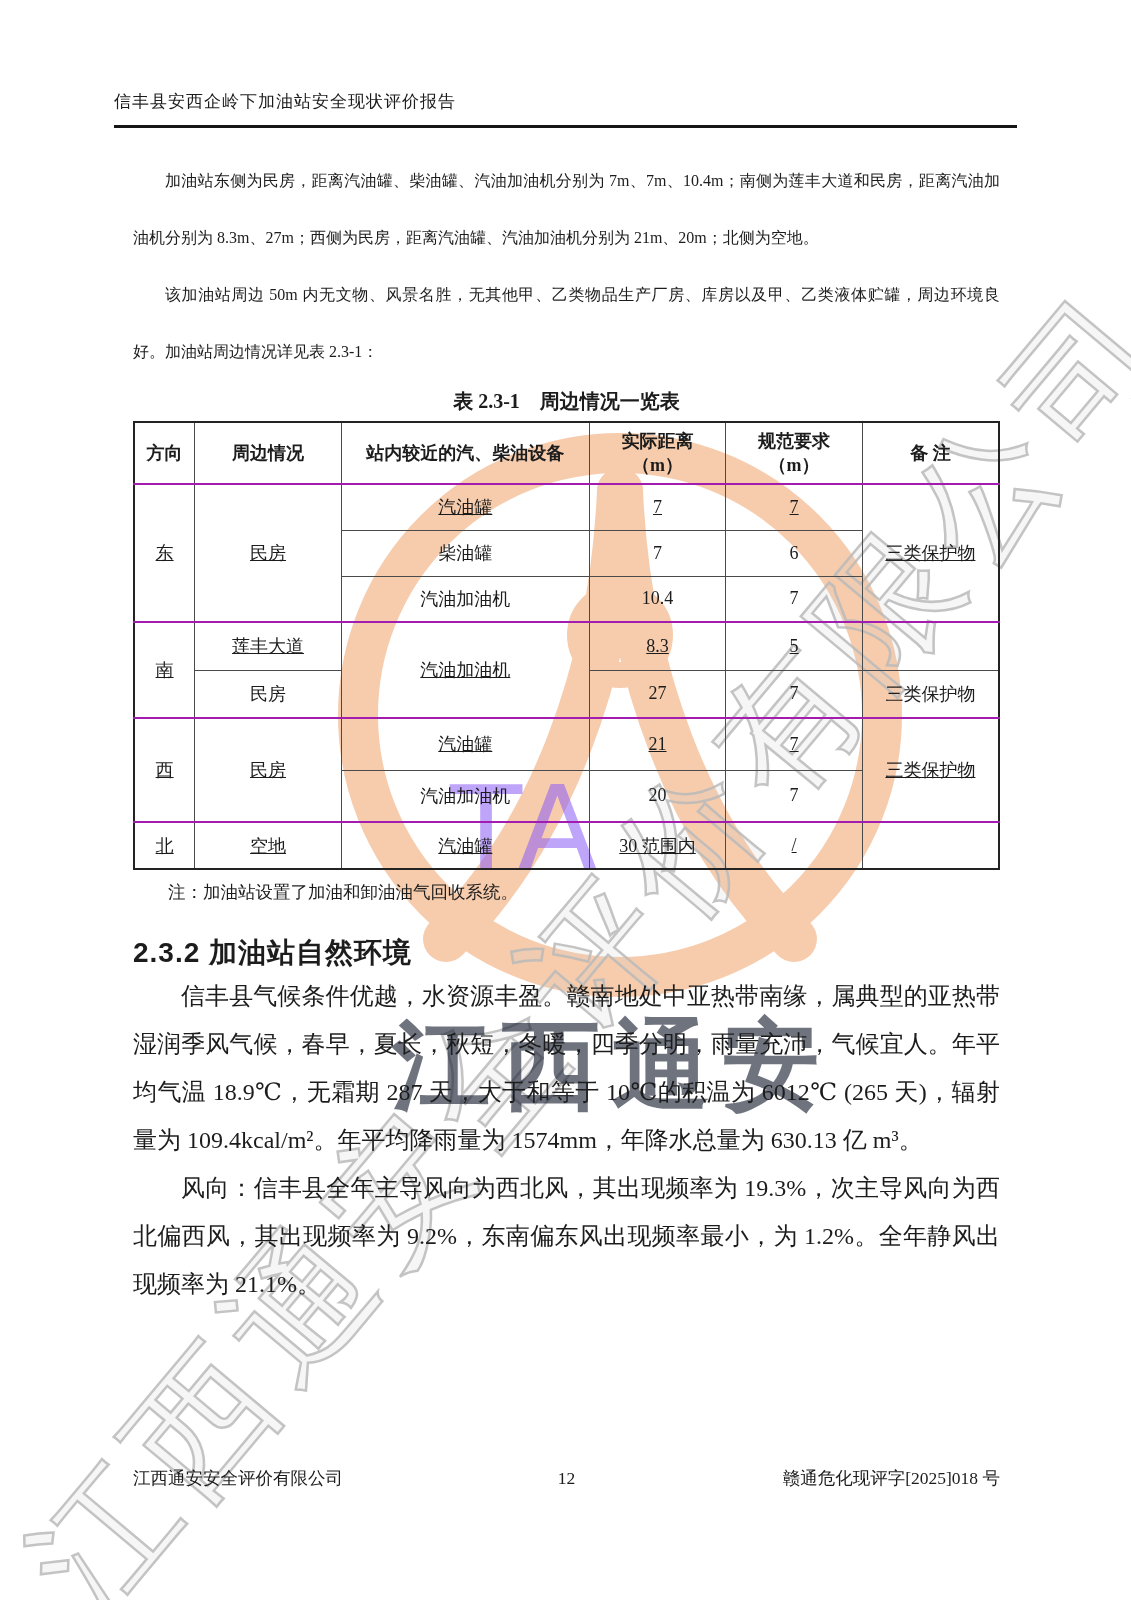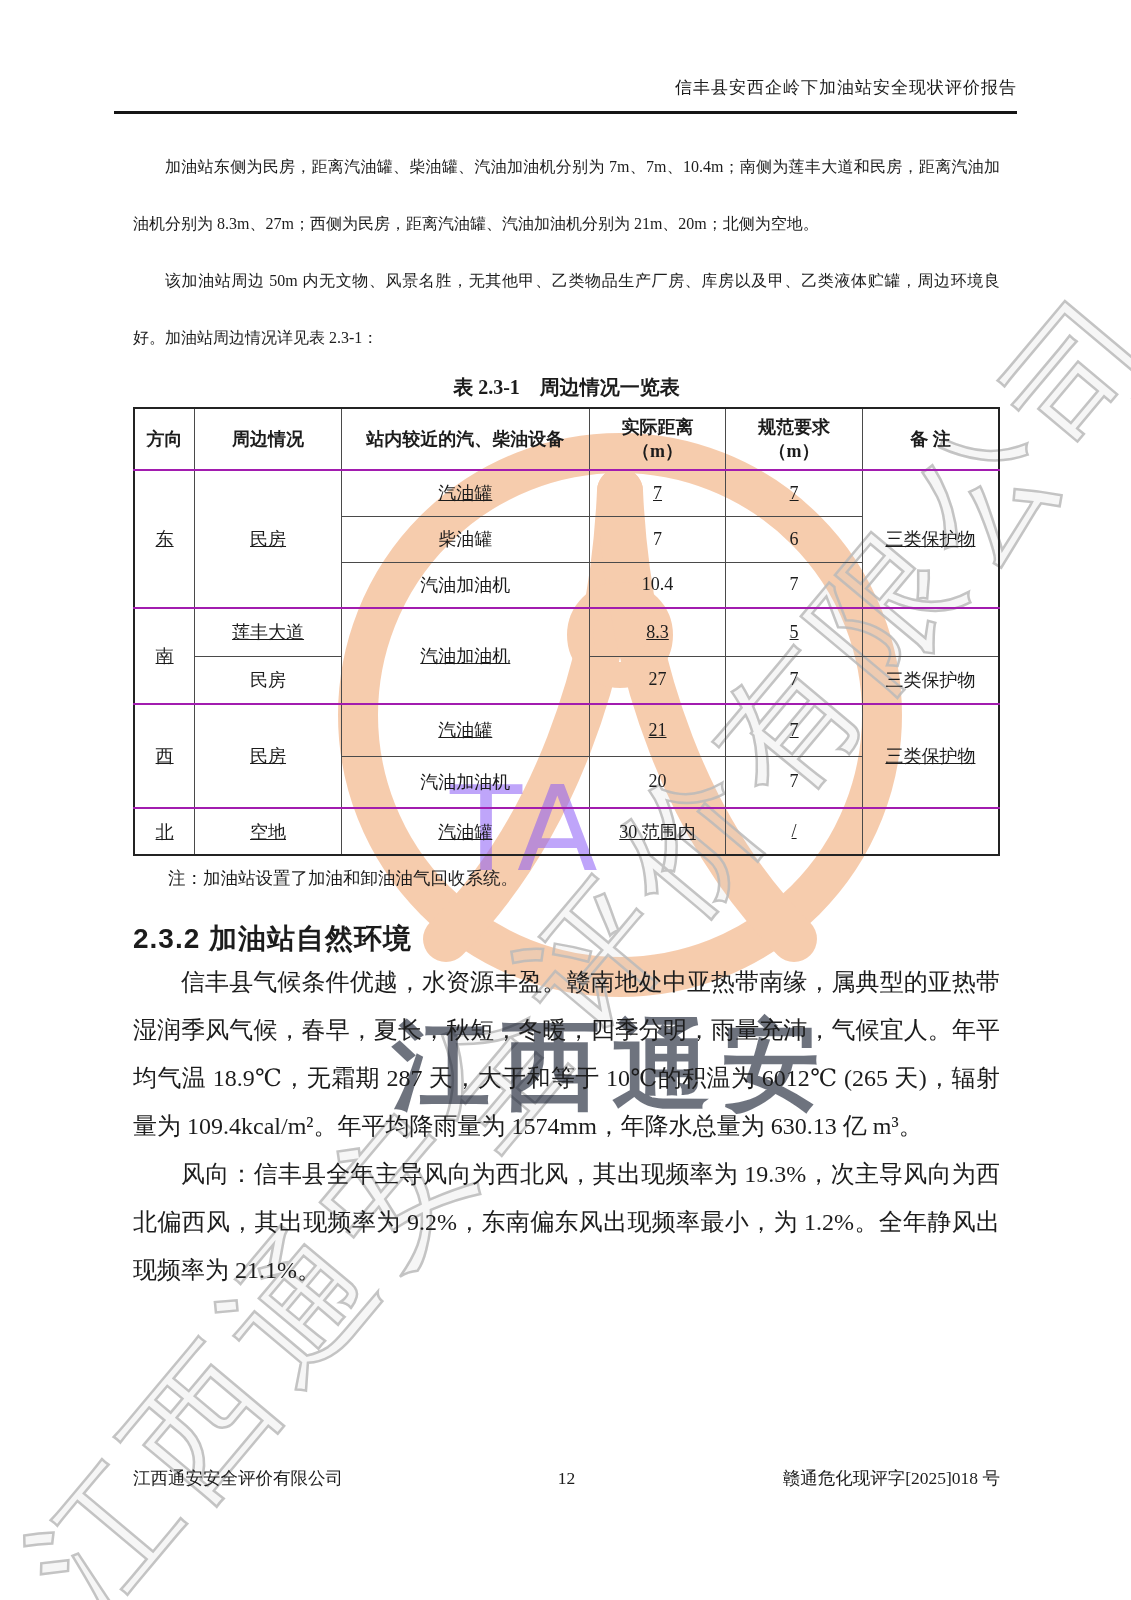--- a/index.html
+++ b/index.html
@@ -24,22 +24,22 @@
   }
   .wm-red {
     position:absolute; left:392px; top:1016px; font-family:"Liberation Sans","DejaVu Sans",sans-serif;
     font-size:98px; font-weight:bold; letter-spacing:12px; line-height:1;
     color:#0f172a; opacity:0.6;
   }
 
   
   .content { position:relative; z-index:2; }
   .doc-header {
-    margin:2px 114px; padding-top:74px; padding-bottom:12px;
-    border-bottom:3px solid #151515; text-align:right; font-size:17px; letter-spacing:1px;
+    margin:16px 114px; padding-top:74px; padding-bottom:12px;
+    border-bottom:3px solid #151515; text-align:left; font-size:17px; letter-spacing:1px;
   }
   .main { margin:0 131px 0 133px; }
 
   .para-loose { font-size:16px; line-height:57px; text-align:justify; text-indent:2em; margin:0; }
   .p1 { margin-top:24px; }
 
   .table-title { text-align:center; font-size:20px; font-weight:bold; margin-top:8px; }
 
   table.surround {
     width:100%; border-collapse:collapse; table-layout:fixed;

